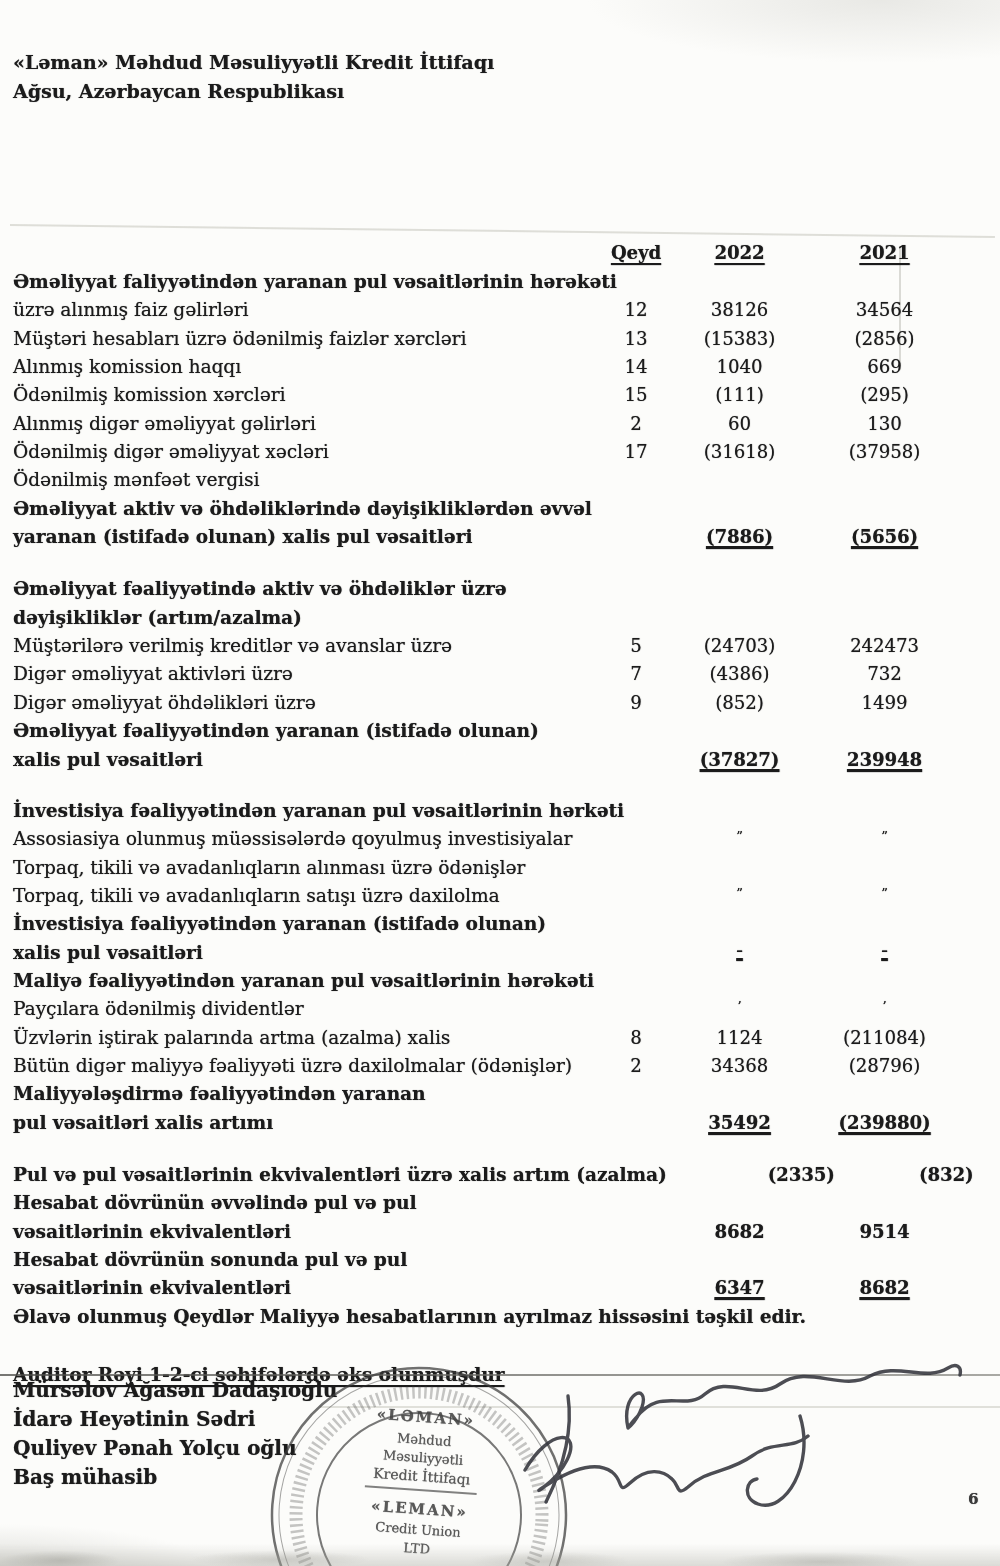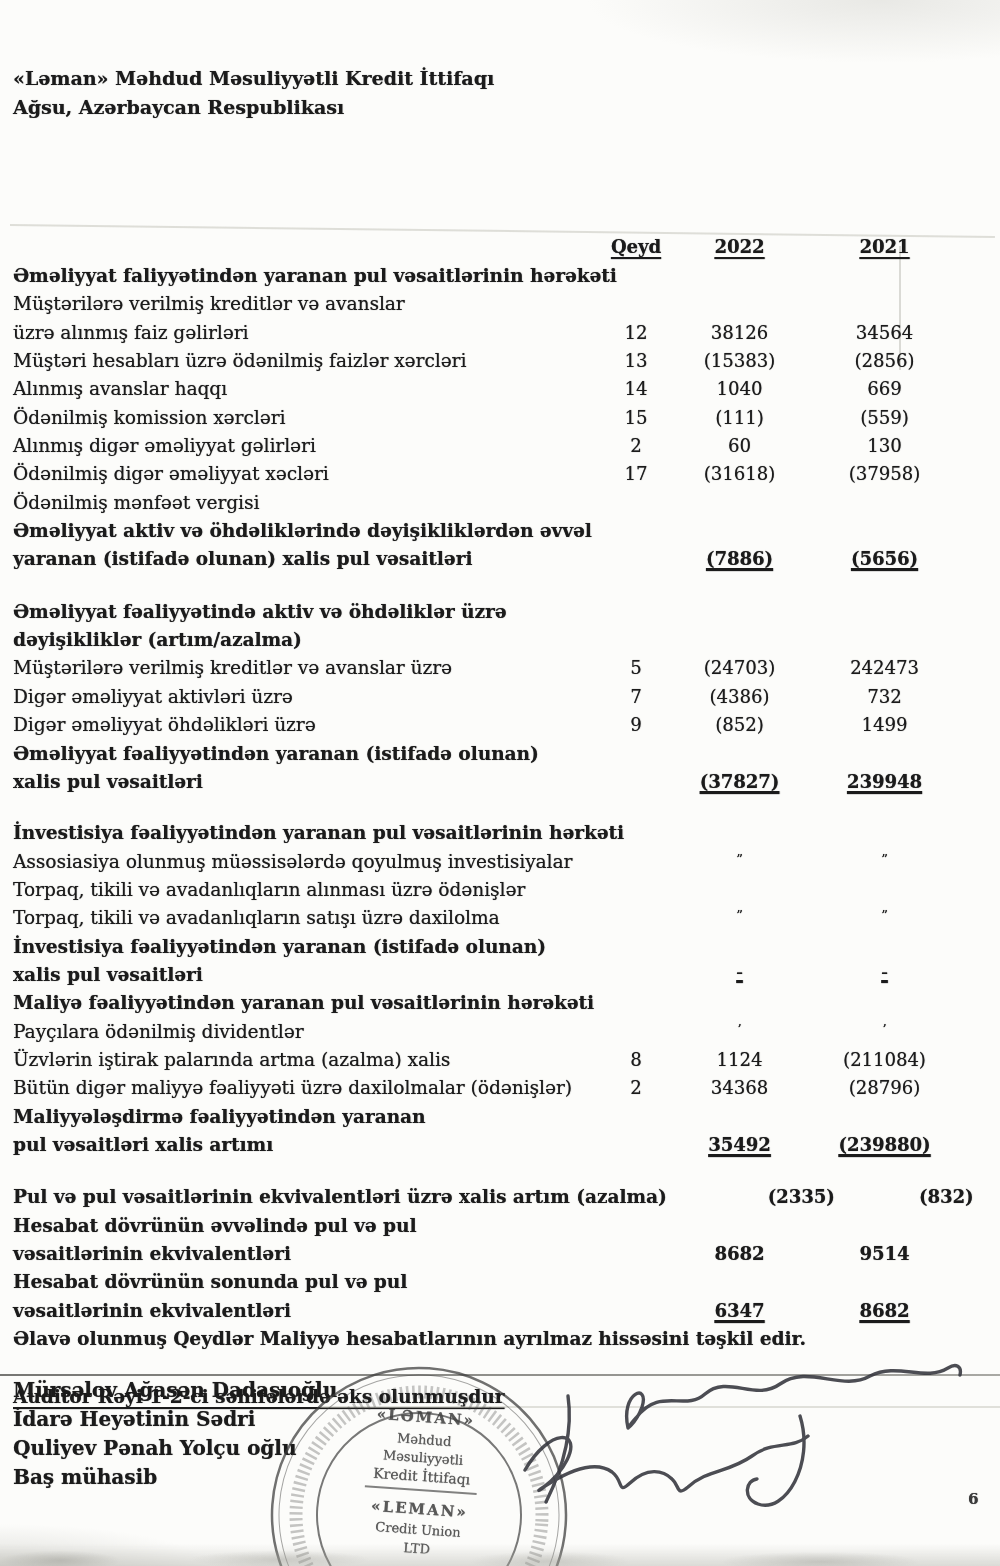--- a/index.html
+++ b/index.html
@@ -4,26 +4,26 @@
 <style>
   html,body{margin:0;padding:0;}
   body{width:1000px;height:1566px;background:#e9e9e6;font-family:"DejaVu Serif","Liberation Serif",serif;}
   .page{position:relative;width:1000px;height:1566px;overflow:hidden;color:#1b1b1b;
     background:
       radial-gradient(420px 90px at 88% 0%, rgba(196,196,190,.35), rgba(196,196,190,0) 70%),
       radial-gradient(300px 60px at 0% 100%, rgba(170,170,162,.35), rgba(170,170,162,0) 70%),
       #fcfcfa;
     text-shadow:0.2px 0.2px 0.8px rgba(25,25,25,.75);
     filter:blur(0.3px);}
-  .org{position:absolute;left:13px;top:64px;font-size:19px;font-weight:700;line-height:29px;white-space:nowrap;}
+  .org{position:absolute;left:13px;top:48px;font-size:19px;font-weight:700;line-height:29px;white-space:nowrap;}
   .report{position:absolute;left:13px;top:144px;font-size:19px;font-weight:700;line-height:29px;white-space:nowrap;}
   .artifact-line{position:absolute;left:10px;top:224px;width:985px;height:2px;background:#c9c9c1;opacity:.6;transform:rotate(0.7deg);transform-origin:left top;}
   .artifact-vline{position:absolute;left:899px;top:246px;width:2px;height:124px;background:#b8b8b0;opacity:.5;}
   .tablewrap{position:absolute;left:13px;top:236px;width:975px;}
-  .thead{display:flex;height:28px;font-weight:700;font-size:19px;}
+  .thead{display:flex;height:28px;font-weight:700;font-size:19px;margin-top:6px;}
   .trow{display:flex;height:28.35px;font-size:18.5px;line-height:24px;align-items:flex-start;}
   .c-label{flex:0 0 592px;white-space:nowrap;overflow:visible;}
   .c-note{flex:0 0 62px;text-align:center;font-size:18px;}
   .c-v1{flex:0 0 145px;text-align:center;font-size:18px;}
   .c-v2{flex:0 0 145px;text-align:center;font-size:18px;}
   .bold{font-weight:700;}
   .hcell{text-decoration:underline;text-decoration-thickness:2px;text-underline-offset:4px;}
   .val-underline{text-decoration:underline;text-decoration-thickness:2.5px;text-underline-offset:3px;font-weight:700;}
   .mark{font-size:13px;line-height:20px;}
   .lab-underline{text-decoration:underline;text-decoration-thickness:2px;text-underline-offset:4px;margin-top:30px;}
@@ -63,48 +63,42 @@
       <span class="c-v2"><span class="hcell">2021</span></span>
     </div>
     <div>
         <div class="trow bold">
           <span class="c-label">Əməliyyat faliyyətindən yaranan pul vəsaitlərinin hərəkəti</span>
           <span class="c-note"></span>
           <span class="c-v1"></span>
           <span class="c-v2"></span>
         </div>
         <div class="trow">
-          <span class="c-label">Müştərilərə verilmiş kreditlər və avanslar</span>
-          <span class="c-note"></span>
-          <span class="c-v1"></span>
-          <span class="c-v2"></span>
-        </div>
-        <div class="trow">
           <span class="c-label">üzrə alınmış faiz gəlirləri</span>
           <span class="c-note">12</span>
           <span class="c-v1">38126</span>
           <span class="c-v2">34564</span>
         </div>
         <div class="trow">
           <span class="c-label">Müştəri hesabları üzrə ödənilmiş faizlər xərcləri</span>
           <span class="c-note">13</span>
           <span class="c-v1">(15383)</span>
           <span class="c-v2">(2856)</span>
         </div>
         <div class="trow">
-          <span class="c-label">Alınmış avanslar haqqı</span>
+          <span class="c-label">Alınmış komission haqqı</span>
           <span class="c-note">14</span>
           <span class="c-v1">1040</span>
           <span class="c-v2">669</span>
         </div>
         <div class="trow">
           <span class="c-label">Ödənilmiş komission xərcləri</span>
           <span class="c-note">15</span>
           <span class="c-v1">(111)</span>
-          <span class="c-v2">(559)</span>
+          <span class="c-v2">(295)</span>
         </div>
         <div class="trow">
           <span class="c-label">Alınmış digər əməliyyat gəlirləri</span>
           <span class="c-note">2</span>
           <span class="c-v1">60</span>
           <span class="c-v2">130</span>
         </div>
         <div class="trow">
           <span class="c-label">Ödənilmiş digər əməliyyat xəcləri</span>
           <span class="c-note">17</span>

